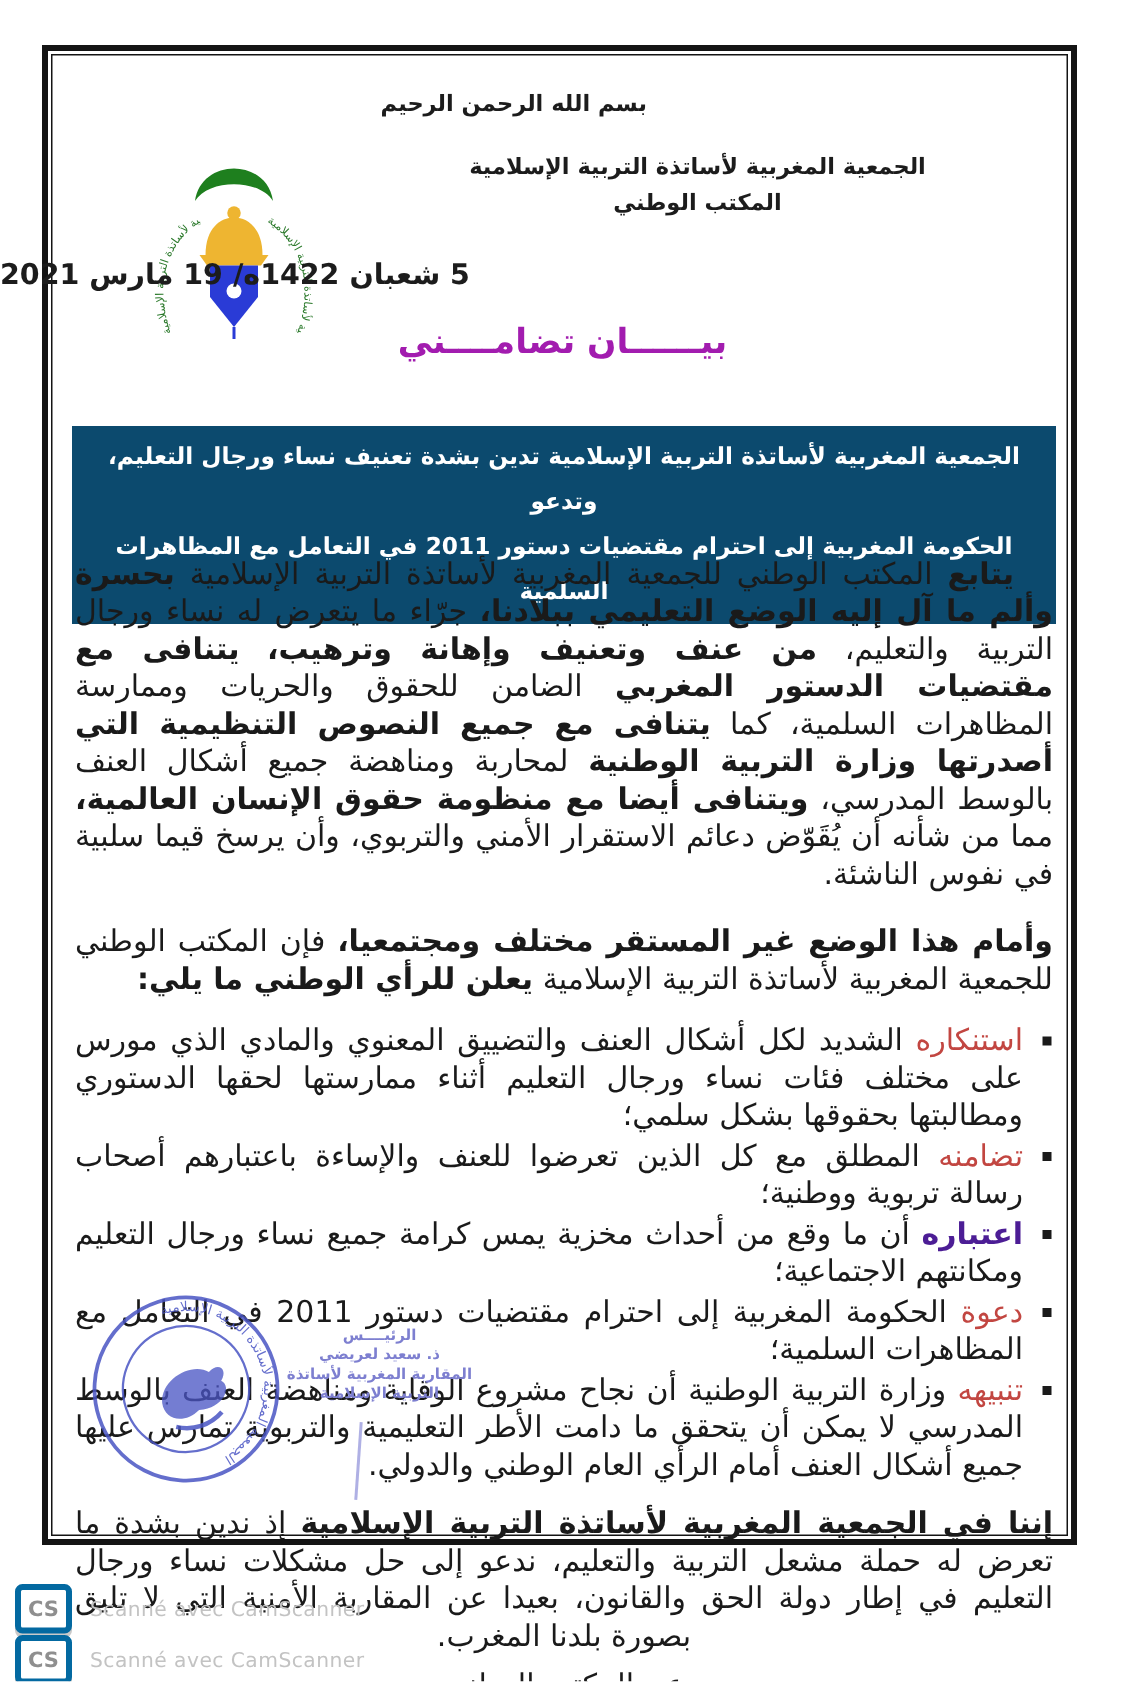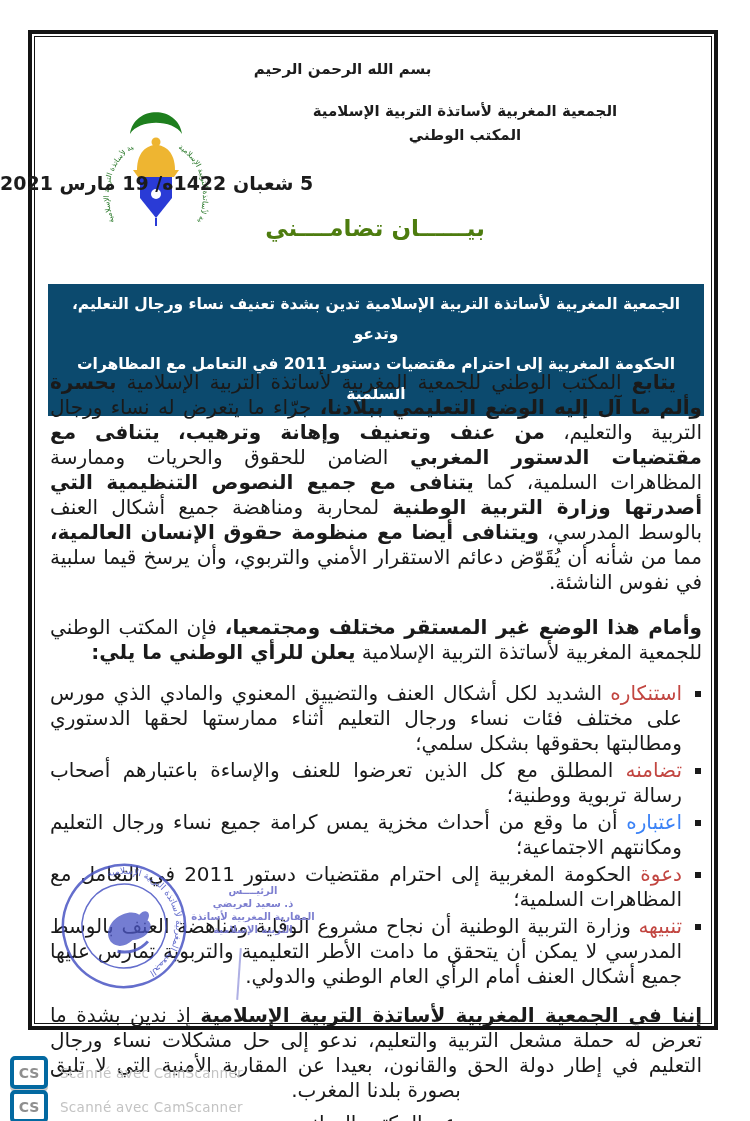--- a/index.html
+++ b/index.html
@@ -84,34 +84,34 @@
         <textPath href="#arcL">الجمعية المغربية لأساتذة التربية الإسلامية</textPath>
       </text>
       <text font-size="7.5" fill="#2c7a2c">
         <textPath href="#arcR">الجمعية المغربية لأساتذة التربية الإسلامية</textPath>
       </text>
     </svg>
   </div>
 
   <div class="date-line">5 شعبان 1422ه/ 19 مارس 2021</div>
 
-  <div class="stmt-title" style="color: #4d7c0f;">بيــــــان تضامــــني</div>
+  <div class="stmt-title" style="color: #a21caf;">بيــــــان تضامــــني</div>
 
   <div class="banner" style="background: #0c4a6e; color: rgb(255, 255, 255);">
     <div>الجمعية المغربية لأساتذة التربية الإسلامية تدين بشدة تعنيف نساء ورجال التعليم، وتدعو</div>
     <div>الحكومة المغربية إلى احترام مقتضيات دستور 2011 في التعامل مع المظاهرات السلمية</div>
   </div>
 
   <div class="body-flow">
     <p class="p1"><span class="b">يتابع</span><span> المكتب الوطني للجمعية المغربية لأساتذة التربية الإسلامية </span><span class="b">بحسرة وألم ما آل إليه الوضع التعليمي ببلادنا،</span><span> جرّاء ما يتعرض له نساء ورجال التربية والتعليم، </span><span class="b">من عنف وتعنيف وإهانة وترهيب،</span><span> </span><span class="b">يتنافى مع مقتضيات الدستور المغربي</span><span> الضامن للحقوق والحريات وممارسة المظاهرات السلمية، كما </span><span class="b">يتنافى مع جميع النصوص التنظيمية التي أصدرتها وزارة التربية الوطنية</span><span> لمحاربة ومناهضة جميع أشكال العنف بالوسط المدرسي، </span><span class="b">ويتنافى أيضا مع منظومة حقوق الإنسان العالمية،</span><span> مما من شأنه أن يُقَوّض دعائم الاستقرار الأمني والتربوي، وأن يرسخ قيما سلبية في نفوس الناشئة.</span></p>
     <p class="p2"><span class="b">وأمام هذا الوضع غير المستقر مختلف ومجتمعيا،</span><span> فإن المكتب الوطني للجمعية المغربية لأساتذة التربية الإسلامية </span><span class="b">يعلن للرأي الوطني ما يلي:</span></p>
     <ul class="bullets">
         <li><span class="lead" style="color: rgb(194, 70, 65);">استنكاره</span> الشديد لكل أشكال العنف والتضييق المعنوي والمادي الذي مورس على مختلف فئات نساء ورجال التعليم أثناء ممارستها لحقها الدستوري ومطالبتها بحقوقها بشكل سلمي؛</li>
         <li><span class="lead" style="color: rgb(194, 70, 65);">تضامنه</span> المطلق مع كل الذين تعرضوا للعنف والإساءة باعتبارهم أصحاب رسالة تربوية ووطنية؛</li>
-        <li><span class="lead" style="color: #3b82f6;">اعتباره</span> أن ما وقع من أحداث مخزية يمس كرامة جميع نساء ورجال التعليم ومكانتهم الاجتماعية؛</li>
+        <li><span class="lead" style="color: #4c1d95; font-weight: bold;">اعتباره</span> أن ما وقع من أحداث مخزية يمس كرامة جميع نساء ورجال التعليم ومكانتهم الاجتماعية؛</li>
         <li><span class="lead" style="color: rgb(194, 70, 65);">دعوة</span> الحكومة المغربية إلى احترام مقتضيات دستور 2011 في التعامل مع المظاهرات السلمية؛</li>
         <li><span class="lead" style="color: rgb(194, 70, 65);">تنبيهه</span> وزارة التربية الوطنية أن نجاح مشروع الوقاية ومناهضة العنف بالوسط المدرسي لا يمكن أن يتحقق ما دامت الأطر التعليمية والتربوية تمارس عليها جميع أشكال العنف أمام الرأي العام الوطني والدولي.</li>
       </ul>
     <p class="closing"><span class="b">إننا في الجمعية المغربية لأساتذة التربية الإسلامية</span><span> إذ ندين بشدة ما تعرض له حملة مشعل التربية والتعليم، ندعو إلى حل مشكلات نساء ورجال التعليم في إطار دولة الحق والقانون، بعيدا عن المقاربة الأمنية التي لا تليق بصورة بلدنا المغرب.</span></p>
     <p class="sign-off">عن المكتب الوطني</p>
   </div>
 
   <div class="stamp-area">
     <svg class="stamp-svg" width="132" height="132" viewBox="0 0 132 132">
       <defs>

